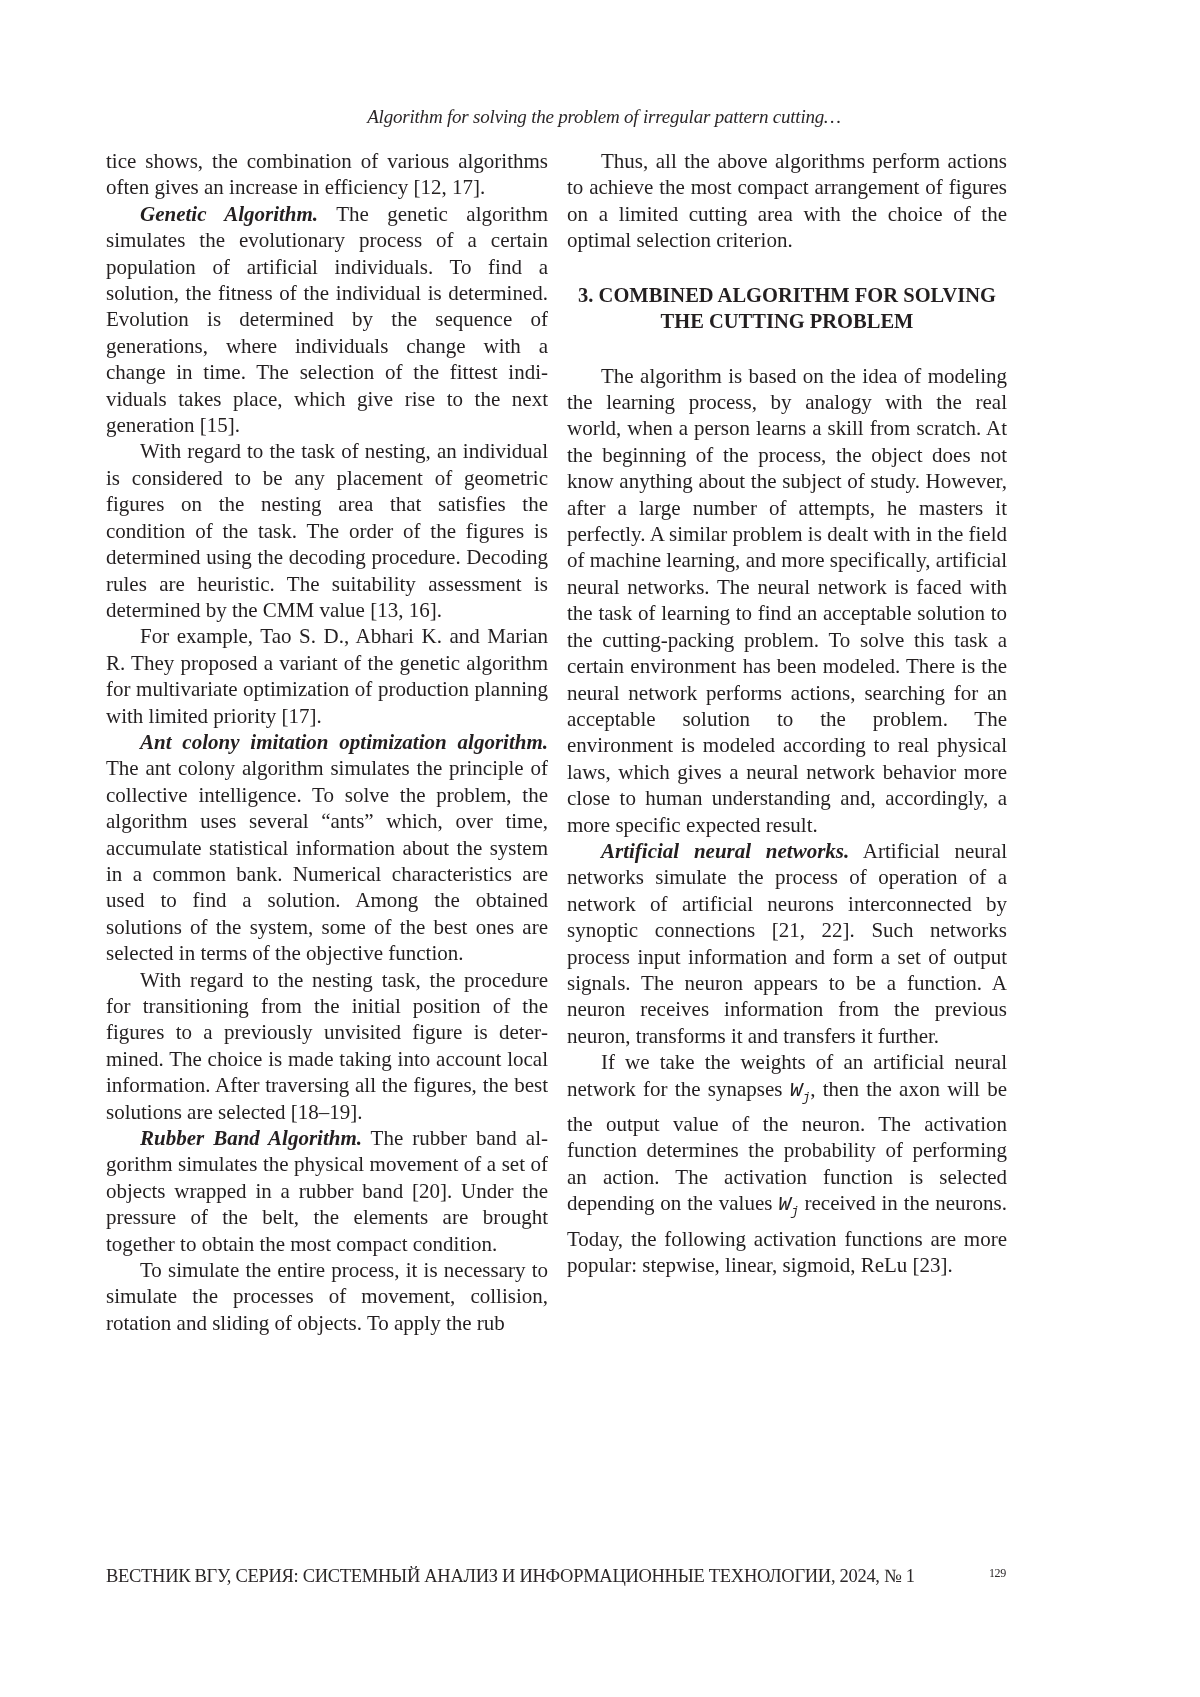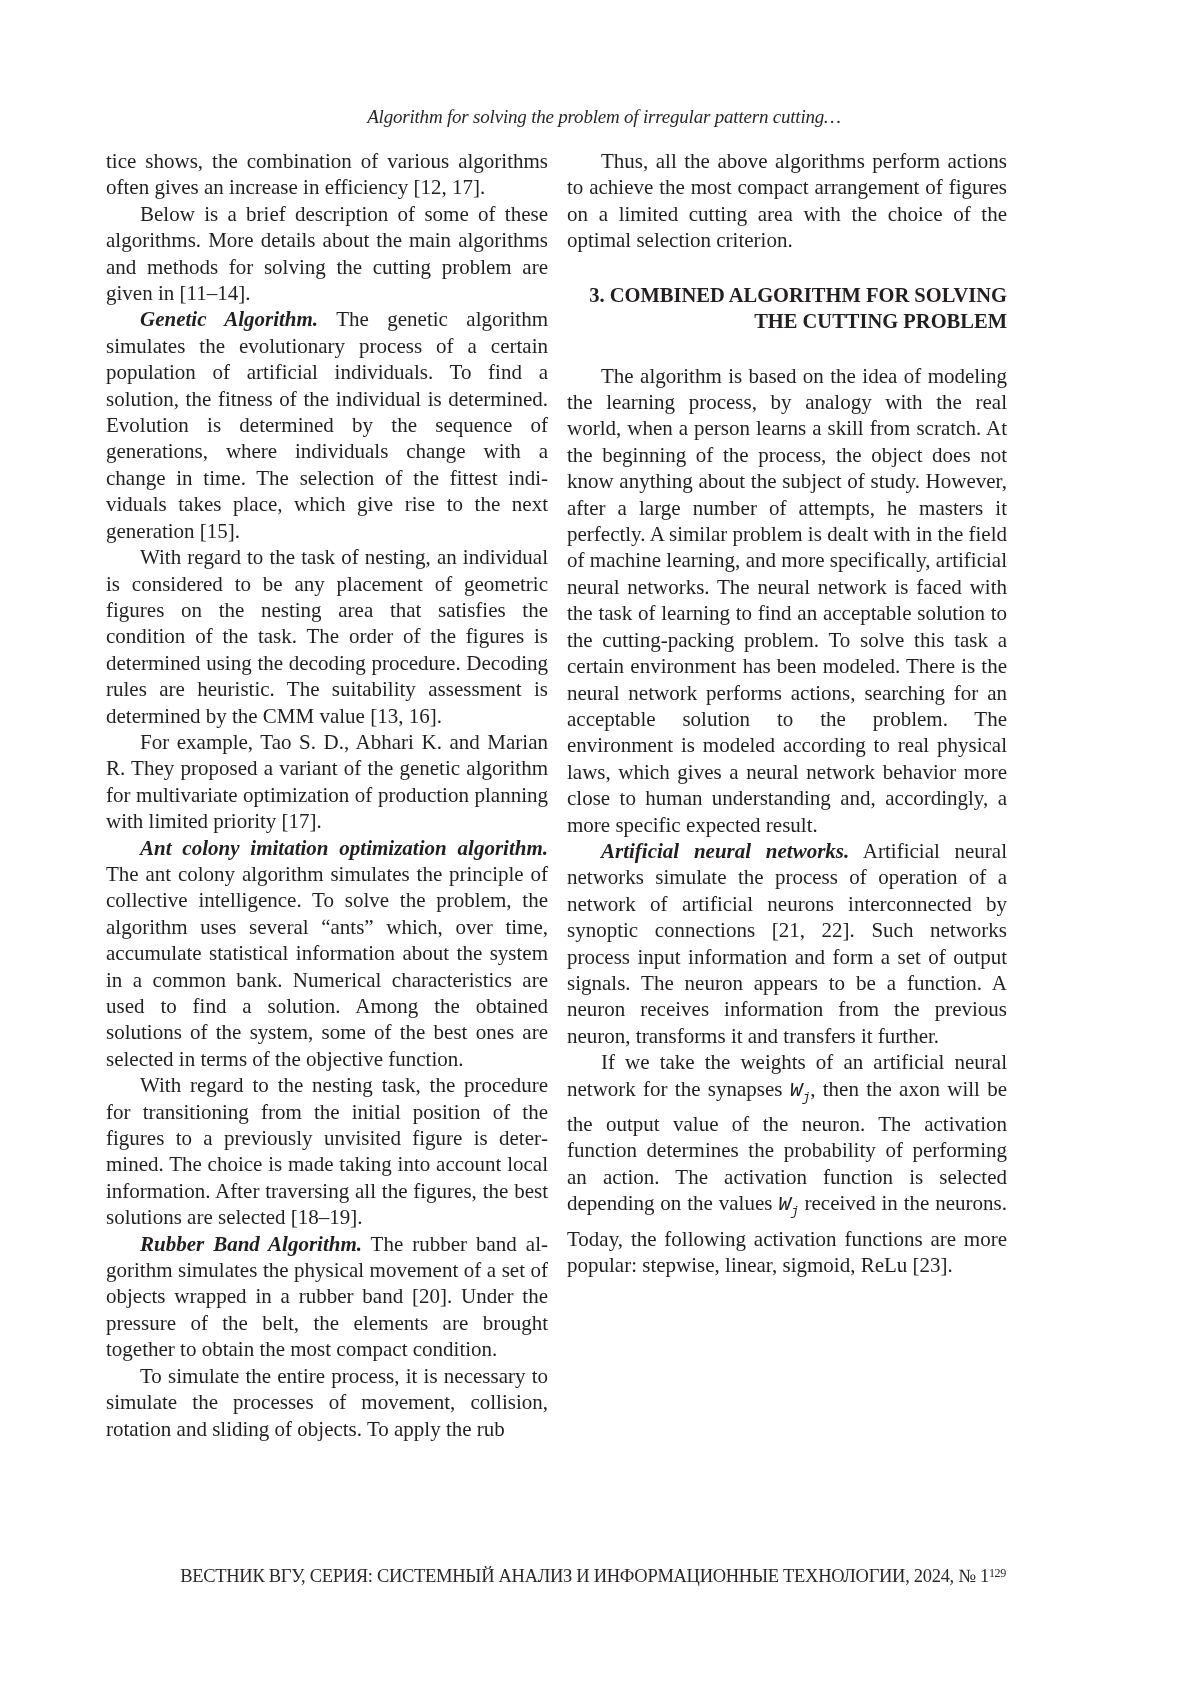--- a/index.html
+++ b/index.html
@@ -7,37 +7,36 @@
          font-family: "Liberation Serif", "DejaVu Serif", serif; color: #231f20; }
   .running-head { position: absolute; top: 106px; left: 4px; width: 1200px; text-align: center;
          font-style: italic; font-size: 19px; letter-spacing: -0.2px; color: #2b2728; }
   .col { position: absolute; top: 148px; width: 442px; font-size: 21px; line-height: 26.4px;
          text-align: justify; hyphens: manual; }
   .col-left { left: 106px; }
   .col-right { left: 567px; width: 440px; }
   .col p { margin: 0; text-indent: 34px; }
   .col p.noindent { text-indent: 0; }
   .run-in { font-weight: bold; font-style: italic; }
-  .section-heading { font-weight: bold; text-align: right; font-size: 20.5px; line-height: 26px;
+  .section-heading { font-weight: bold; text-align: center; font-size: 20.5px; line-height: 26px;
          margin: 28px 0 29px 0; text-indent: 0; }
   .section-heading span { display: block; }
   .math { font-style: italic; font-family: Liberation Mono, monospace; }
   .math sub { font-size: 13px; vertical-align: -5px; }
   .footer { position: absolute; top: 1566px; left: 106px; width: 900px; font-size: 18.5px;
-         letter-spacing: -0.3px; display: flex; justify-content: flex-end; color: #2b2728; }
+         letter-spacing: -0.3px; display: flex; justify-content: space-between; color: #2b2728; }
   .page-num { font-size: 12px; }
 </style>
 </head>
 <body>
 
 <div class="running-head">Algorithm for solving the problem of irregular pattern cutting…</div>
 
 <div class="col col-left">
   <p class="noindent">tice shows, the combination of various algorithms often gives an increase in efficiency [12, 17].</p>
-  <p>Below is a brief description of some of these algorithms. More details about the main algo­rithms and methods for solving the cutting prob­lem are given in [11–14].</p>
   <p><span class="run-in">Genetic Algorithm.</span><span> The genetic algorithm simulates the evolutionary process of a certain population of artificial individuals. To find a solution, the fitness of the individual is deter­mined. Evolution is determined by the sequence of generations, where individuals change with a change in time. The selection of the fittest indi­viduals takes place, which give rise to the next generation [15].</span></p>
   <p>With regard to the task of nesting, an indi­vidual is considered to be any placement of ge­ometric figures on the nesting area that satisfies the condition of the task. The order of the figures is determined using the decoding procedure. De­coding rules are heuristic. The suitability assess­ment is determined by the CMM value [13, 16].</p>
   <p>For example, Tao S. D., Abhari K. and Marian R. They proposed a variant of the genetic algo­rithm for multivariate optimization of produc­tion planning with limited priority [17].</p>
   <p><span class="run-in">Ant colony imitation optimization algorithm.</span><span> The ant colony algorithm simulates the principle of collective intelligence. To solve the problem, the algorithm uses several “ants” which, over time, accumulate statistical information about the sys­tem in a common bank. Numerical characteristics are used to find a solution. Among the obtained solutions of the system, some of the best ones are selected in terms of the objective function.</span></p>
   <p>With regard to the nesting task, the procedure for transitioning from the initial position of the figures to a previously unvisited figure is deter­mined. The choice is made taking into account local information. After traversing all the figures, the best solutions are selected [18–19].</p>
   <p><span class="run-in">Rubber Band Algorithm.</span><span> The rubber band al­gorithm simulates the physical movement of a set of objects wrapped in a rubber band [20]. Under the pressure of the belt, the elements are brought together to obtain the most compact condition.</span></p>
   <p>To simulate the entire process, it is necessary to simulate the processes of movement, collision, rotation and sliding of objects. To apply the rub­</p>
 </div>
 
 <div class="col col-right">

